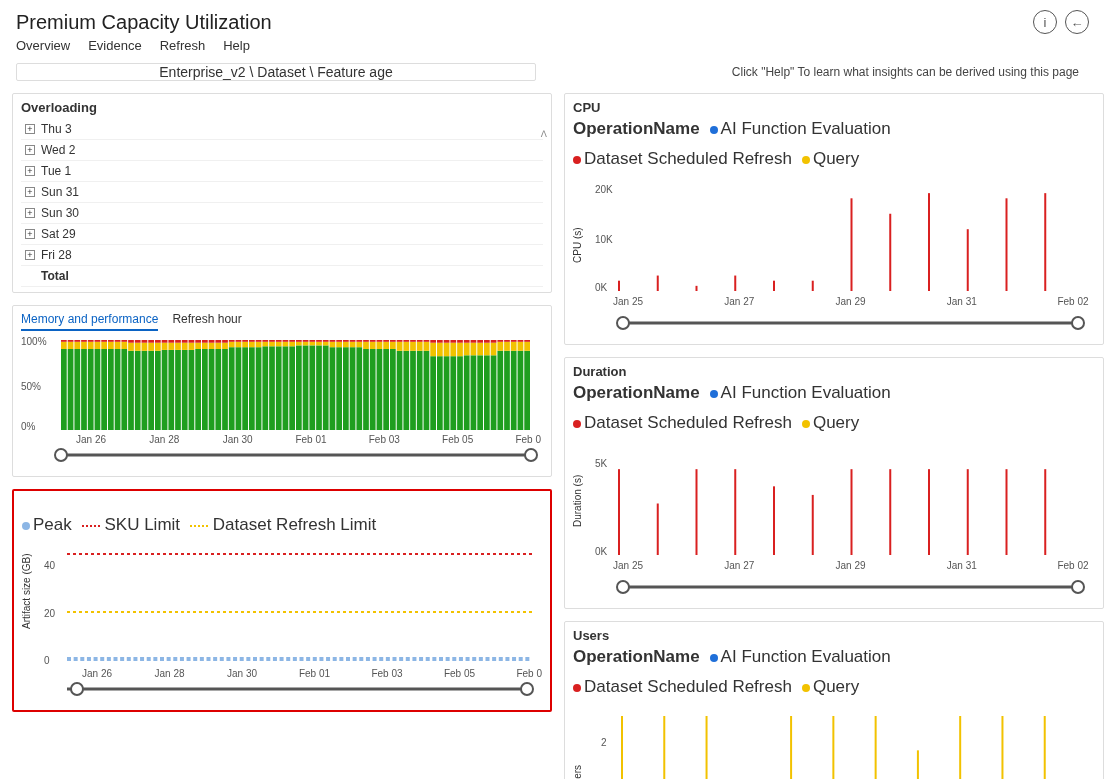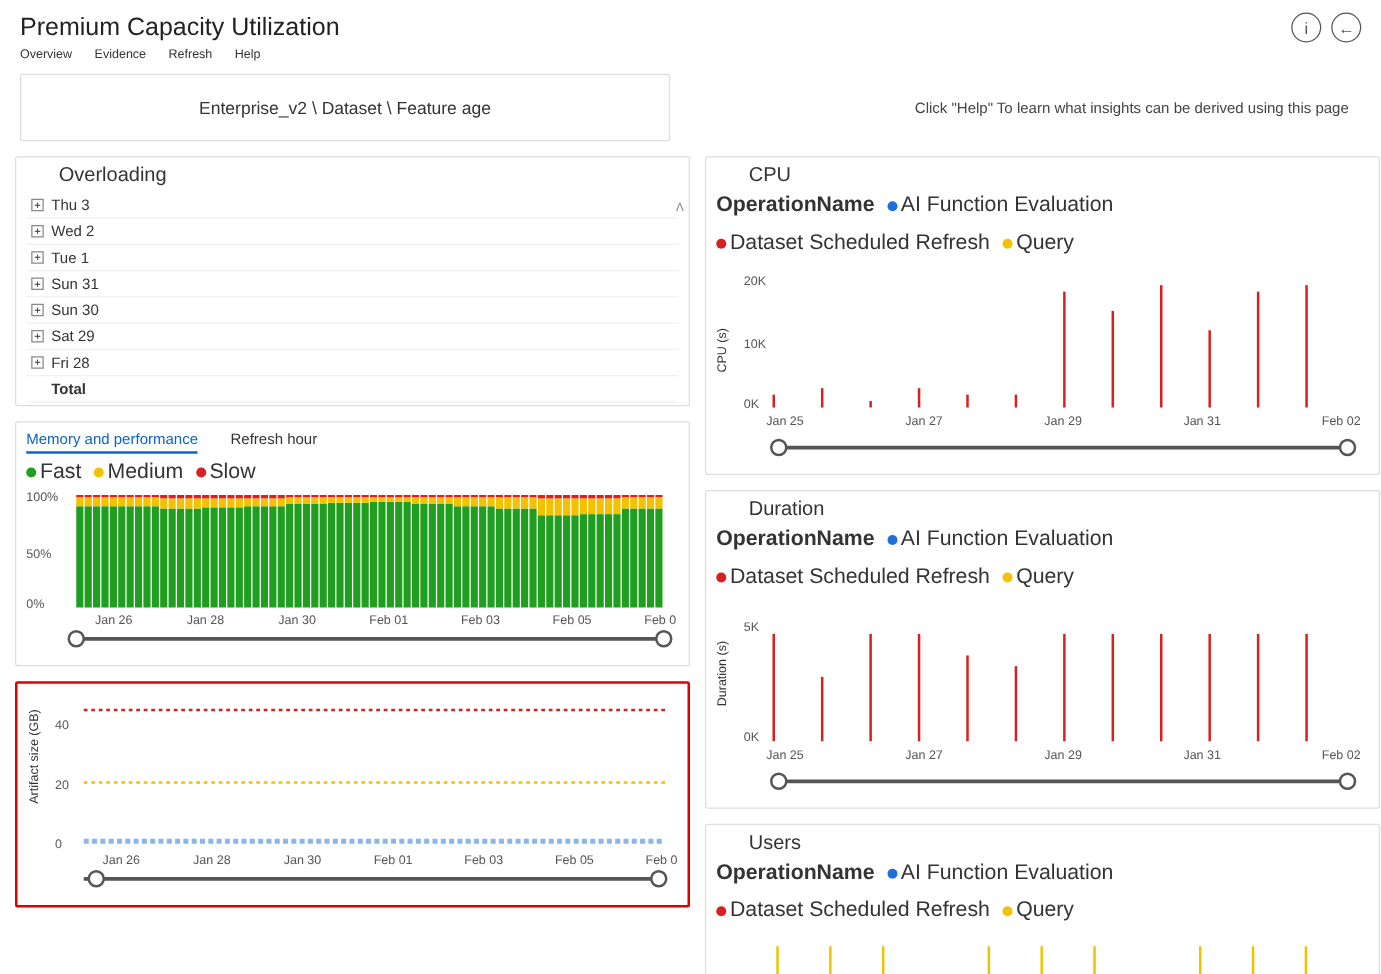--- a/index.html
+++ b/index.html
@@ -1,37 +1,37 @@
 <!DOCTYPE html>
 <html><head>
 <meta charset="utf-8">
 <style>
   * { box-sizing: border-box; margin: 0; padding: 0; }
   body { font-family: "Segoe UI", Arial, sans-serif; font-size: 12px; color: #333; background: #fff; width: 1105px; }
   .header { padding: 10px 16px 4px; display: flex; align-items: center; justify-content: space-between; }
   .header h1 { font-size: 20px; font-weight: 400; color: #222; }
   .header-icons { display: flex; gap: 8px; }
   .circ-icon { width: 24px; height: 24px; border: 1.5px solid #555; border-radius: 50%; display: flex; align-items: center; justify-content: center; font-size: 13px; color: #555; cursor: pointer; }
-  .tabs { padding: 0 16px 10px; display: flex; gap: 18px; font-size: 10px; }
+  .tabs { padding: 0 16px 10px; display: flex; gap: 18px; font-size: 13px; }
   .tabs span { cursor: pointer; color: #333; }
   .breadcrumb-wrap { display:flex; align-items: center; padding: 0 16px 12px; gap: 40px; }
-  .breadcrumb-card { border: 1px solid #ddd; border-radius: 2px; padding: 18px 24px; font-size: 14px; flex: 0 0 520px; text-align:center; }
+  .breadcrumb-card { border: 1px solid #ddd; border-radius: 2px; padding: 0 24px; font-size: 14px; flex: 0 0 520px; text-align:center; }
   .help-hint { font-size: 12px; color: #444; margin-left: auto; padding-right: 10px;}
   .grid { display: grid; grid-template-columns: 540px 540px; gap: 12px; padding: 0 12px 16px; align-items: start;}
   .card { border: 1px solid #ddd; border-radius: 2px; padding: 6px 8px 8px; background: #fff; position: relative; }
-  .card-title { font-size: 16px; font-weight: 400; margin-bottom: 4px; margin-left: 26px; }
+  .card-title { font-size: 13px; font-weight: 700; margin-bottom: 4px; }
   .subrow { font-size: 11px; }
   .legend { display: flex; gap: 10px; align-items: center; font-size: 17px; margin: 2px 0 4px; flex-wrap: wrap;}
   .dot { width: 8px; height: 8px; border-radius: 50%; display: inline-block; margin-right: 3px; vertical-align: middle;}
   .table-head { display: grid; grid-template-columns: 220px 140px 140px; font-size: 12px; font-weight: 600; padding: 4px 4px; border-bottom: 1px solid #eee;}
   .table-head .sort::after { content: ""; display:inline-block; border-left:4px solid transparent;border-right:4px solid transparent;border-top:5px solid #333; margin-left:4px; vertical-align: middle;}
   .trow { font-size: 12px; padding: 3px 4px; border-bottom: 1px solid #f0f0f0; display:flex; align-items: center; gap:6px;}
   .trow .expand { width:10px; height:10px; border:1px solid #888; font-size:9px; line-height:8px; text-align:center;}
   .trow.total { padding-left: 20px; text-align: center; }
-  .sub-tabs { display:flex; gap: 26px; font-size:12px; margin-bottom:4px;}
+  .sub-tabs { display:flex; gap: 14px; font-size:12px; margin-bottom:4px;}
   .sub-tabs .active { color:#0b63c4; border-bottom:2px solid #0b63c4; padding-bottom:3px;}
   .sub-tabs span { cursor:pointer; }
   .axis-label { font-size:10px; fill:#333; }
   .tick { font-size:10px; fill:#555; }
   .slider-track { stroke:#555; stroke-width:3; }
   .slider-knob { fill:#fff; stroke:#555; stroke-width:2; }
   .highlight { border: 2px solid #d00; }
   .col2 { display:flex; flex-direction: column; gap:12px;}
   svg text { font-family: "Segoe UI", Arial, sans-serif; }
 </style>
@@ -95,25 +95,20 @@
       <div class="trow total">
           <strong>Total</strong>
         </div>
       <div style="position:absolute; right:4px; top:35px; font-size:9px; color:#888">ᐱ</div>
     </div>
 
     <div class="card">
       <div class="sub-tabs">
         <span class="active">Memory and performance</span>
         <span>Refresh hour</span>
-      </div>
-      <div class="legend">
-        <span><span class="dot" style="background:#1f9e1f"></span><span>Fast</span></span>
-        <span><span class="dot" style="background:#f2c200"></span><span>Medium</span></span>
-        <span><span class="dot" style="background:#d92020"></span><span>Slow</span></span>
       </div>
       <svg width="520" height="130">
         <text x="0" y="10" class="tick">100%</text>
         <text x="0" y="55" class="tick">50%</text>
         <text x="0" y="95" class="tick">0%</text>
         <g id="mem-bars">
             <rect x="40" y="14" width="5.714285714285714" height="81" fill="#1f9e1f"></rect>
             <rect x="40" y="6.799999999999997" width="5.714285714285714" height="7.2" fill="#f2c200"></rect>
             <rect x="40" y="5" width="5.714285714285714" height="1.8" fill="#d92020"></rect>
             <rect x="46.714285714285715" y="14" width="5.714285714285714" height="81" fill="#1f9e1f"></rect>
@@ -333,20 +328,25 @@
             <text x="436.66666666666663" y="108" class="tick" text-anchor="middle">Feb 05</text>
             <text x="510" y="108" class="tick" text-anchor="middle">Feb 07</text>
           </g>
         <line x1="40" y1="120" x2="510" y2="120" class="slider-track"></line>
         <circle cx="40" cy="120" r="6" class="slider-knob"></circle>
         <circle cx="510" cy="120" r="6" class="slider-knob"></circle>
       </svg>
     </div>
 
     <div class="card highlight">
+      <div class="legend" style="margin-top:18px;">
+        <span><span class="dot" style="background:#8cb6e5"></span><span>Peak</span></span>
+        <span><span style="display:inline-block;width:18px;border-top:2px dotted #d92020;vertical-align:middle"></span> <span>SKU Limit</span></span>
+        <span><span style="display:inline-block;width:18px;border-top:2px dotted #f2c200;vertical-align:middle"></span> <span>Dataset Refresh Limit</span></span>
+      </div>
       <svg width="520" height="160">
         <text x="8" y="90" class="axis-label" transform="rotate(-90 8,90)">Artifact size (GB)</text>
         <text x="22" y="30" class="tick">40</text>
         <text x="22" y="78" class="tick">20</text>
         <text x="22" y="125" class="tick">0</text>
         <line x1="45" y1="15" x2="510" y2="15" stroke="#d92020" stroke-width="2" stroke-dasharray="3,3"></line>
         <line x1="45" y1="73" x2="510" y2="73" stroke="#f2c200" stroke-width="2" stroke-dasharray="3,3"></line>
         <g id="artifact-peak">
             <rect x="45" y="118" width="4" height="4" fill="#8cb6e5"></rect>
             <rect x="51.642857142857146" y="118" width="4" height="4" fill="#8cb6e5"></rect>

